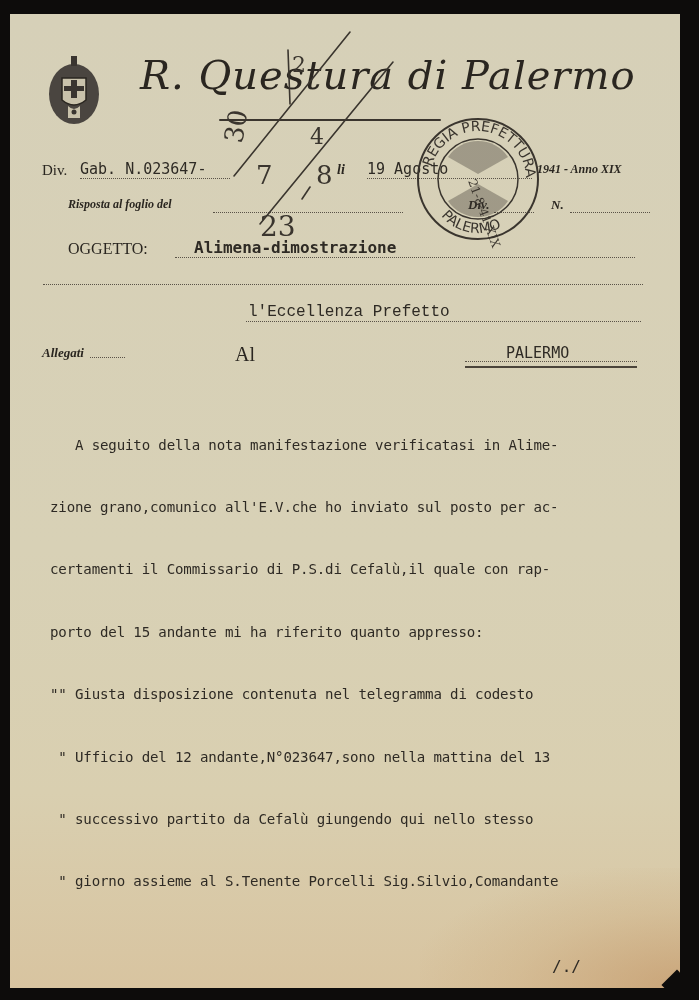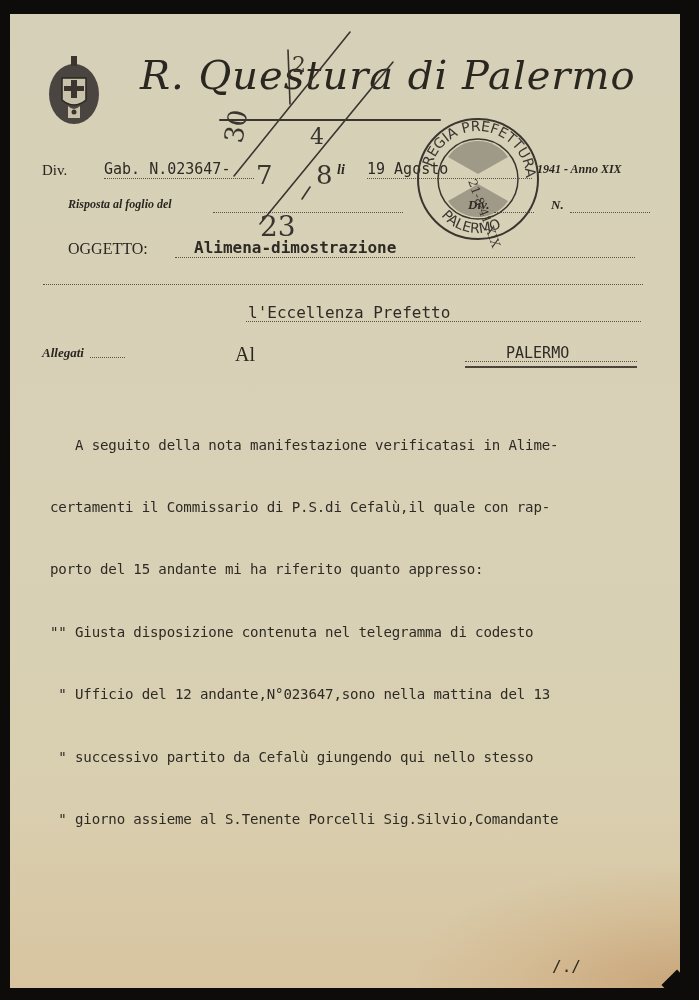--- a/index.html
+++ b/index.html
@@ -28,31 +28,31 @@
 
   .letterhead {
     left: 130px; top: 38px; font-family: "DejaVu Serif", "Liberation Serif", serif;
     font-style: italic; font-size: 40px; color: #2a2620; letter-spacing: 1px; white-space: nowrap;
   }
 
   .dotline { border-bottom: 1px dotted #5a5348; }
   .ital { font-style: italic; font-weight: bold; }
 
   .div-label { left: 32px; top: 148px; font-size: 15px; }
-  .div-value { left: 70px; top: 146px; font-size: 15px; margin-left: 24px; }
+  .div-value { left: 70px; top: 146px; font-size: 15px; }
   .li-label { left: 327px; top: 148px; font-size: 14px; font-style: italic; font-weight: bold; }
   .date-value { left: 357px; top: 146px; font-size: 15px; }
   .year-value { left: 527px; top: 148px; font-size: 12px; }
 
   .risposta { left: 58px; top: 183px; font-size: 12px; }
   .oggetto-label { left: 58px; top: 226px; font-size: 16px; }
   .oggetto-value { left: 184px; top: 224px; font-size: 16px; font-weight: bold; }
 
   .addressee-prefix { left: 225px; top: 290px; font-size: 20px; margin-top: 39px; }
-  .addressee { left: 238px; top: 289px; font-size: 16px; }
+  .addressee { left: 238px; top: 289px; font-size: 16px; font-family: Liberation Mono, monospace; }
   .allegati { left: 32px; top: 331px; font-size: 13px; }
   .city { left: 496px; top: 330px; font-size: 15px; }
 
   .body-text {
     left: 40px; top: 379px; width: 640px;
     font-size: 14.1px; line-height: 20.8px; white-space: pre; letter-spacing: -0.15px;
   }
 
   .page-mark { left: 542px; top: 943px; font-size: 16px; }
 
@@ -100,20 +100,21 @@
   <div class="abs dotline" style="left:236px; top:307px; width:395px;"></div>
 
   <div class="abs serif allegati ital">Allegati</div>
   <div class="abs dotline" style="left:80px; top:343px; width:35px;"></div>
   <div class="abs mono city">PALERMO</div>
   <div class="abs dotline" style="left:455px; top:347px; width:172px;"></div>
   <div class="abs" style="left:455px; top:352px; width:172px; border-bottom:2px solid #4a443a;"></div>
 
   <div class="abs mono body-text">
     <div>   A seguito della nota manifestazione verificatasi in Alime-</div>
+    <div>zione grano,comunico all'E.V.che ho inviato sul posto per ac-</div>
     <div>certamenti il Commissario di P.S.di Cefalù,il quale con rap-</div>
     <div>porto del 15 andante mi ha riferito quanto appresso:</div>
     <div>"" Giusta disposizione contenuta nel telegramma di codesto</div>
     <div> " Ufficio del 12 andante,N°023647,sono nella mattina del 13</div>
     <div> " successivo partito da Cefalù giungendo qui nello stesso</div>
     <div> " giorno assieme al S.Tenente Porcelli Sig.Silvio,Comandante</div>
     
     
     
     

